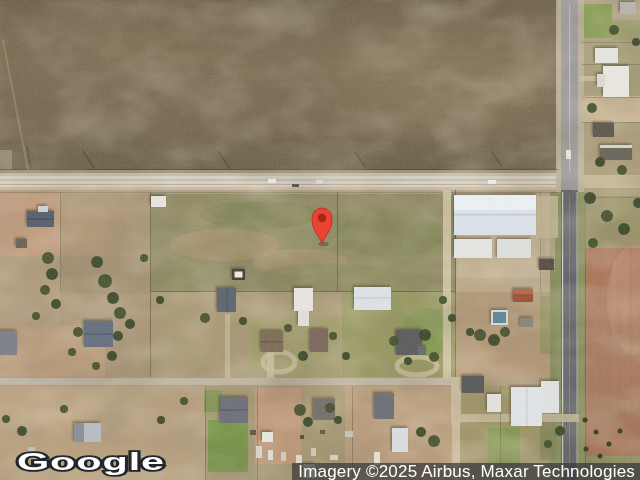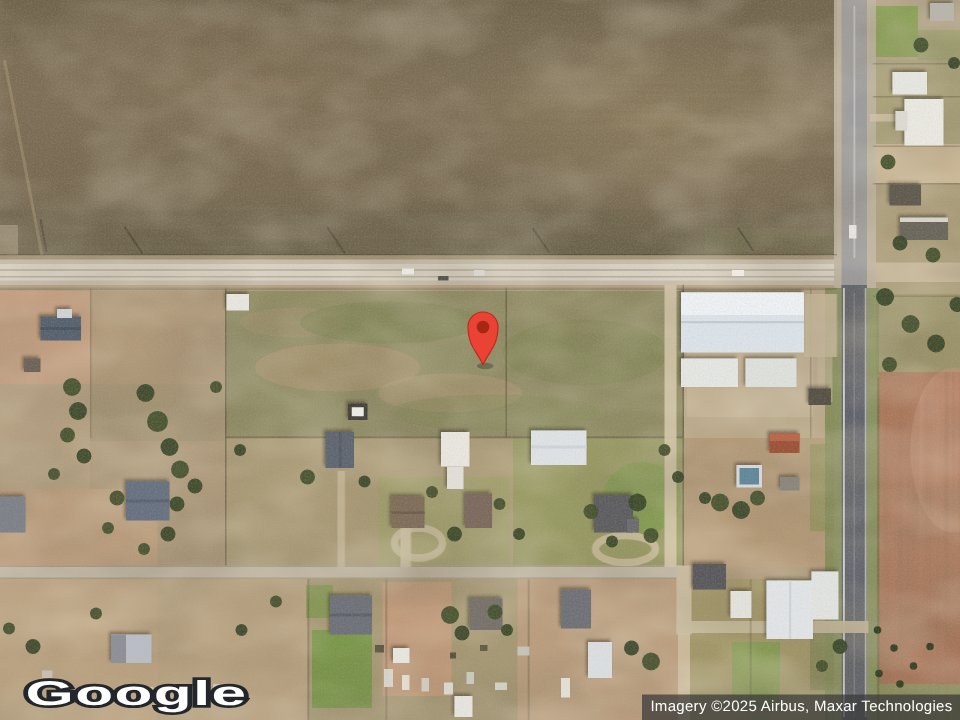--- a/index.html
+++ b/index.html
@@ -5,21 +5,21 @@
   html,body{margin:0;padding:0;width:640px;height:480px;overflow:hidden;background:#000;}
   .viewport{position:relative;width:640px;height:480px;font-family:"Liberation Sans",sans-serif;}
   svg{display:block;}
   .t1{fill:#42502e;opacity:.92}
   .t2{fill:#384729;opacity:.92}
   .t3{fill:#2e3d22;opacity:.95}
   .google-logo{position:absolute;left:14px;bottom:3px;}
   .google-logo text{font-family:"Liberation Sans",sans-serif;font-weight:bold;font-size:23px;
     fill:#ffffff;stroke:#23262b;stroke-width:3.6px;paint-order:stroke;letter-spacing:.5px;}
   .attribution-bar{position:absolute;right:0;bottom:0;height:17px;display:flex;align-items:center;
-    padding:0 5px 0 6px;background:rgba(56,56,56,.72);color:#fff;font-size:10px;letter-spacing:.2px;
+    padding:0 5px 0 6px;background:rgba(56,56,56,.72);color:#fff;font-size:17px;letter-spacing:.2px;
     white-space:nowrap;}
 </style>
 </head>
 <body>
 
 <div class="viewport">
 
 <svg width="640" height="480" viewBox="0 0 640 480">
 <defs>
   <linearGradient id="gF" x1="0" y1="0" x2="0" y2="1">

